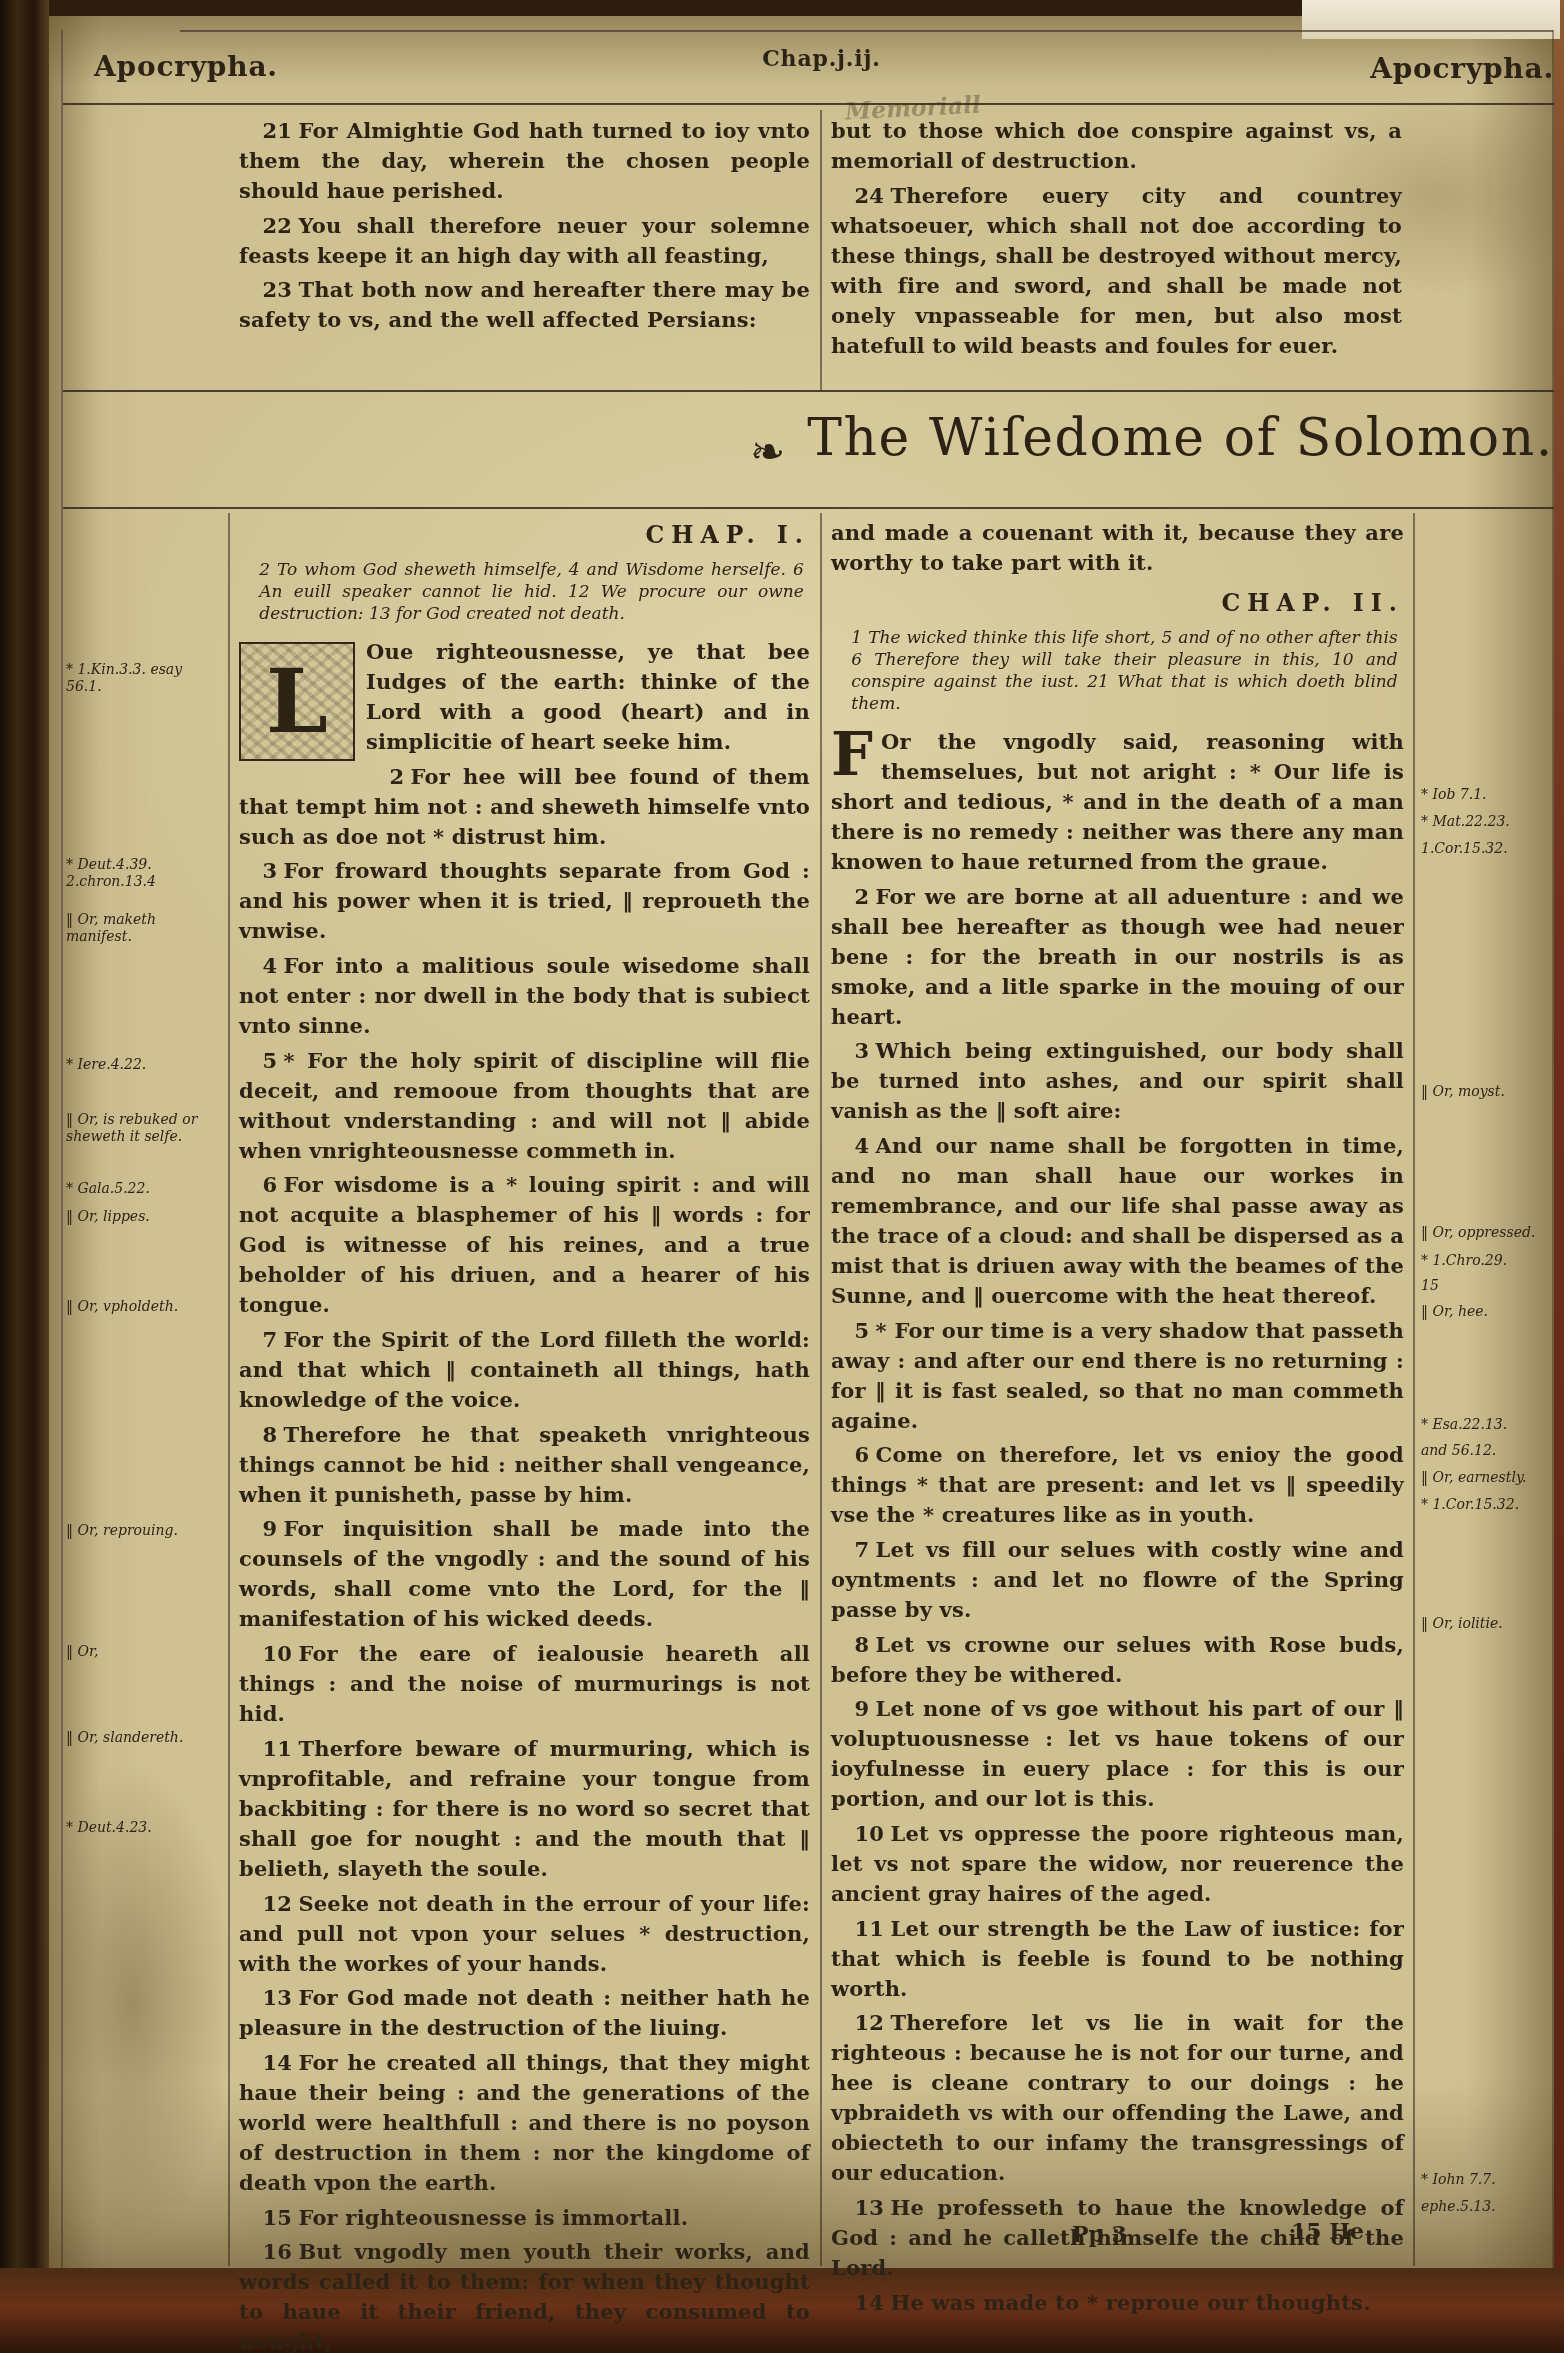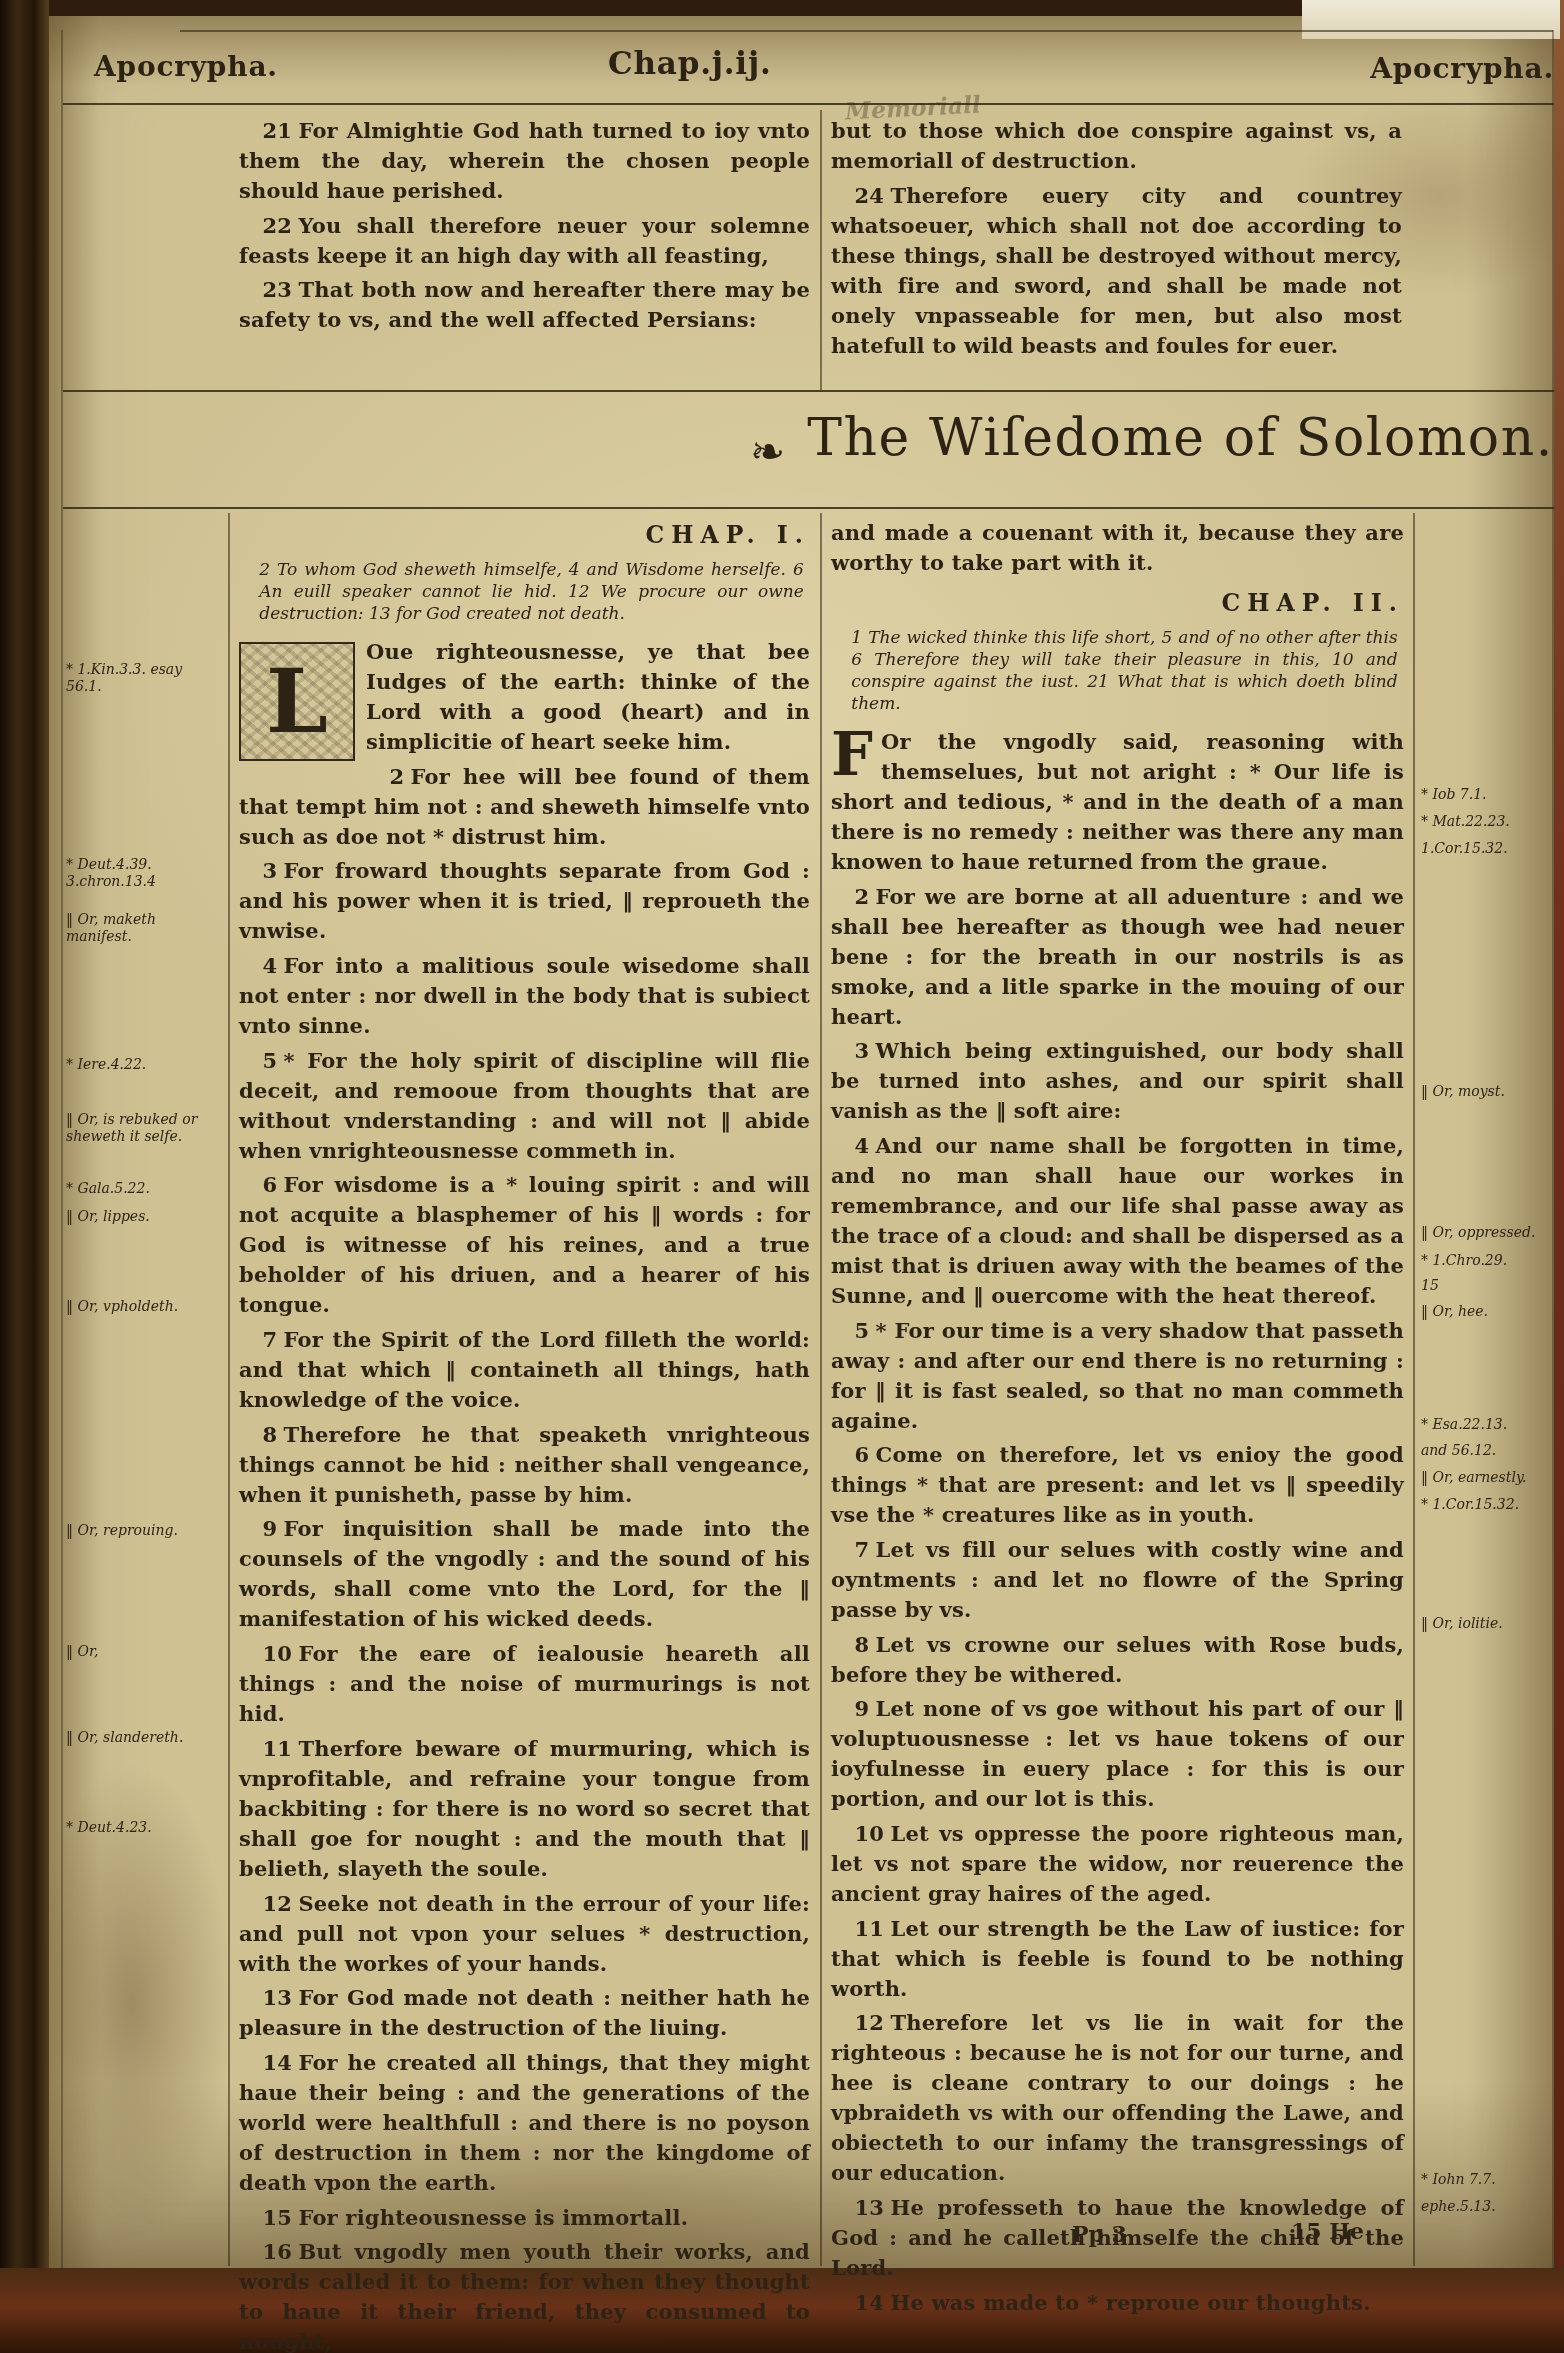--- a/index.html
+++ b/index.html
@@ -56,21 +56,21 @@
 
   <div class="abs stain" style="left:31px;top:1761px;width:203px;height:485px;background:radial-gradient(ellipse,rgba(70,45,12,.35),rgba(70,45,12,0) 70%)"></div>
   <div class="abs stain" style="left:1291px;top:94px;width:297px;height:203px;background:radial-gradient(ellipse,rgba(90,60,20,.22),rgba(90,60,20,0) 70%)"></div>
   <div class="abs stain" style="left:235px;top:2113px;width:704px;height:235px;background:radial-gradient(ellipse,rgba(80,55,18,.20),rgba(80,55,18,0) 70%)"></div>
 
   <div class="abs rule-h" style="left:180px;top:30px;width:1373px;opacity:.6"></div>
   <div class="abs rule-v" style="left:61px;top:30px;height:2240px;opacity:.4"></div>
   <div class="abs rule-v" style="left:1552px;top:30px;height:2240px;opacity:.4"></div>
 
   <div class="abs runhead" style="left:94px;top:50px">Apocrypha.</div>
-  <div class="abs runhead" style="left:608px;top:45px;width:391px;font-size:31px">Chap.j.ij.</div>
+  <div class="abs runhead" style="left:626px;top:45px;width:391px;text-align:center;font-size:22px">Chap.j.ij.</div>
   <div class="abs runhead" style="left:1221px;top:52px;width:333px;text-align:right">Apocrypha.</div>
   <div class="abs rule-h" style="left:63px;top:103px;width:1491px"></div>
 
   <div class="abs ghost" style="left:845px;top:94px">Memoriall</div>
 
   <div class="abs col" style="left:239px;top:116px;width:571px">
     <p class="verse"><span class="vnum">21</span><span>For Almightie God hath turned to ioy vnto them the day, wherein the chosen people should haue perished.</span></p>
     <p class="verse"><span class="vnum">22</span><span>You shall therefore neuer your solemne feasts keepe it an high day with all feasting,</span></p>
     <p class="verse"><span class="vnum">23</span><span>That both now and hereafter there may be safety to vs, and the well affected Persians:</span></p>
   </div>
@@ -86,21 +86,21 @@
     <span class="orn">❧</span><span class="title">The Wiſedome of Solomon.</span>
   </div>
   <div class="abs rule-h" style="left:63px;top:507px;width:1491px"></div>
 
   <div class="abs rule-v" style="left:228px;top:513px;height:1753px"></div>
   <div class="abs rule-v" style="left:820px;top:513px;height:1753px"></div>
   <div class="abs rule-v" style="left:1413px;top:513px;height:1753px"></div>
 
   <div class="abs" style="left:66px;top:516px;width:155px">
     <div class="note" style="top:145px">* 1.Kin.3.3. esay 56.1.</div>
-    <div class="note" style="top:340px">* Deut.4.39. 3.chron.13.4</div>
+    <div class="note" style="top:340px">* Deut.4.39. 2.chron.13.4</div>
     <div class="note" style="top:395px">‖ Or, maketh manifest.</div>
     <div class="note" style="top:540px">* Iere.4.22.</div>
     <div class="note" style="top:595px">‖ Or, is rebuked or sheweth it selfe.</div>
     <div class="note" style="top:664px">* Gala.5.22.</div>
     <div class="note" style="top:692px">‖ Or, lippes.</div>
     <div class="note" style="top:782px">‖ Or, vpholdeth.</div>
     <div class="note" style="top:1006px">‖ Or, reprouing.</div>
     <div class="note" style="top:1127px">‖ Or,</div>
     <div class="note" style="top:1213px">‖ Or, slandereth.</div>
     <div class="note" style="top:1303px">* Deut.4.23.</div>

